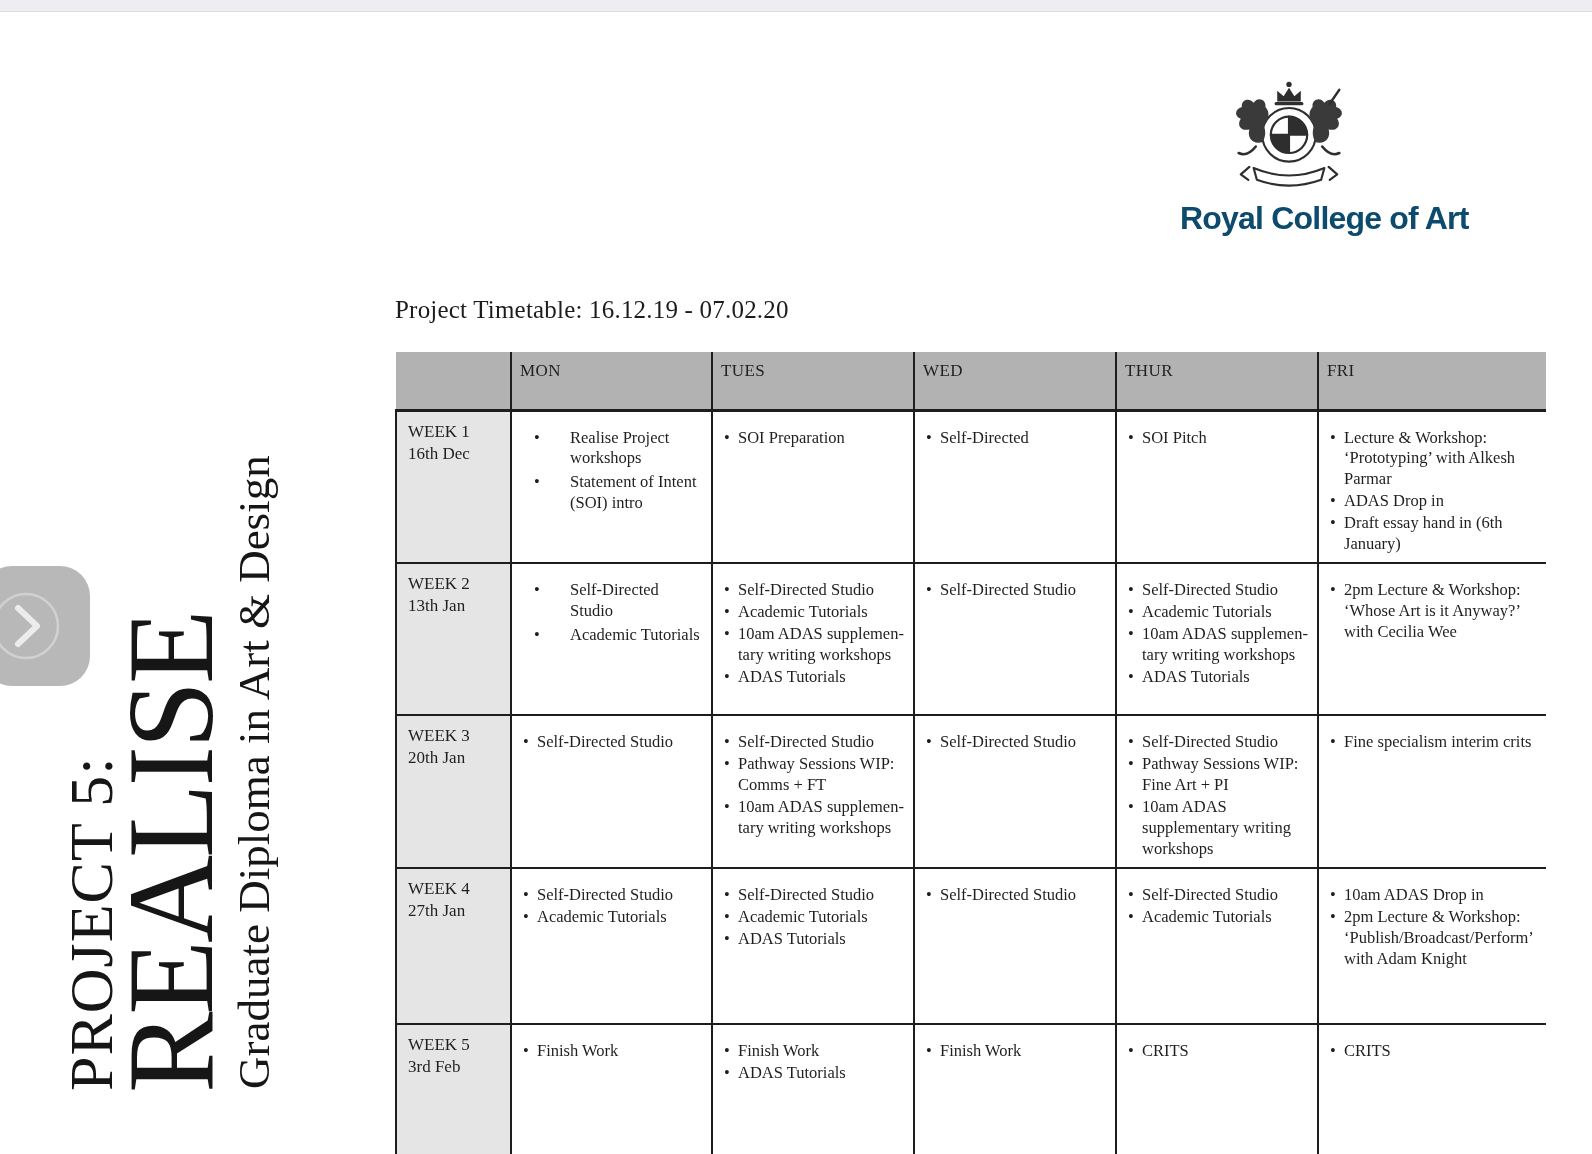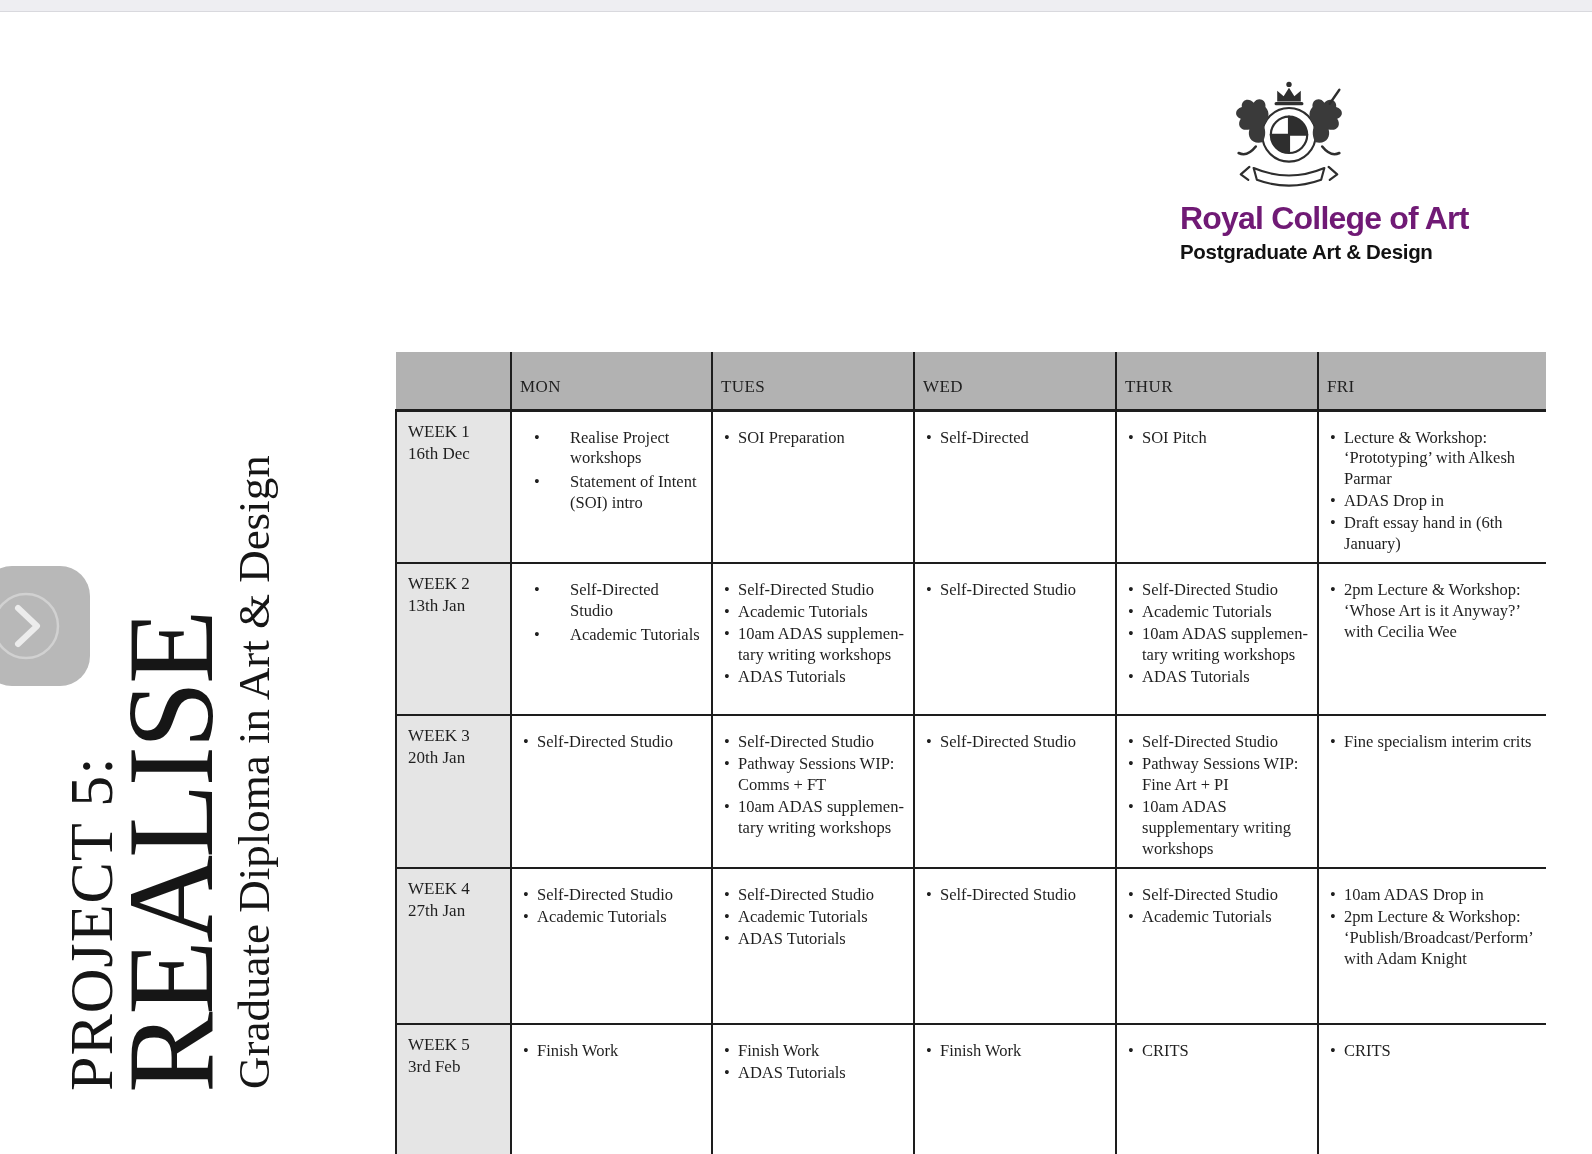--- a/index.html
+++ b/index.html
@@ -9,21 +9,21 @@
   .page { position:relative; width:1592px; height:1154px; background:#fff; }
 
   
   .top-strip { position:absolute; left:0; top:0; width:1592px; height:12px;
                background:var(--top_strip,#eeeef2); border-bottom:1px solid #d9d9de; }
 
   
   .logo { position:absolute; left:1180px; top:78px; width:360px; }
   .crest { display:block; width:162px; height:120px; margin-left:28px; }
   .logo-title { font-family:"Liberation Sans", sans-serif; font-weight:700;
-                font-size:32px; letter-spacing:-0.8px; color:#701a75; margin-top:2px; }
+                font-size:32px; letter-spacing:-0.8px; color:#0c4a6e; margin-top:2px; }
   .logo-sub   { font-family:"Liberation Sans", sans-serif; font-weight:700;
                 font-size:20.5px; letter-spacing:-0.3px; color:#121212; margin-top:3px; }
 
   
   .nav-chevron { position:absolute; left:-18px; top:566px; width:108px; height:120px;
                  background:var(--chevron_button,#b8b8b8); border:none; border-radius:30px;
                  cursor:pointer; padding:0; }
   .nav-chevron svg { display:block; width:108px; height:120px; }
 
   
@@ -43,21 +43,21 @@
   #timetable col.c-week { width:115px; }
   #timetable col.c-mon  { width:201px; }
   #timetable col.c-tue  { width:202px; }
   #timetable col.c-wed  { width:202px; }
   #timetable col.c-thu  { width:202px; }
   #timetable col.c-fri  { width:228px; }
 
   #timetable th, #timetable td { vertical-align:top; text-align:left; font-weight:400; }
 
   #timetable thead th { background:var(--header_grey,#b2b2b2); height:58px;
-                        font-size:17px; letter-spacing:0.4px; padding:25px 8px 0 8px;
+                        font-size:17px; letter-spacing:0.4px; padding:9px 8px 0 8px;
                         border-left:2px solid var(--border,#1d1d1d); }
   #timetable thead th.corner { border-left:none; }
 
   #timetable tbody th, #timetable tbody td {
       border-left:2px solid var(--border,#1d1d1d);
       border-top:2px solid var(--border,#1d1d1d);
       padding:16px 9px 6px 11px; font-size:16.5px; line-height:1.27; }
   #timetable tbody tr:first-child th, #timetable tbody tr:first-child td {
       border-top:3px solid var(--border,#1d1d1d); }
 
@@ -98,34 +98,34 @@
         <path d="M50 60 C40 62 36 55 38 48 C30 50 26 44 30 38 C24 36 24 29 31 27 C30 20 38 18 42 23 C46 17 54 20 53 27 C58 32 56 40 51 44 C54 49 53 56 50 60 Z" fill="#3a3a3a" stroke="none"></path>
         <path d="M44 64 q-8 10 -16 6" stroke-width="2.4"></path>
         <path d="M100 60 C110 62 114 55 112 48 C120 50 124 44 120 38 C126 36 126 29 119 27 C120 20 112 18 108 23 C104 17 96 20 97 27 C92 32 94 40 99 44 C96 49 97 56 100 60 Z" fill="#3a3a3a" stroke="none"></path>
         <path d="M106 64 q8 10 16 6" stroke-width="2.4"></path>
         <path d="M113 24 l9 -13" stroke-width="2.2"></path>
         <path d="M42 84 q33 14 66 0 l-3 11 q-30 11 -60 0 Z"></path>
         <path d="M38 83 l-8 7 7 5 M112 83 l8 7 -7 5"></path>
       </g>
     </svg>
     <div class="logo-title">Royal College of Art</div>
-    <div class="logo-sub">Postgraduate Art &amp; Design</div>
   </div>
 
   <button class="nav-chevron" aria-label="next">
     <svg viewBox="0 0 108 120" aria-hidden="true">
       <circle cx="44" cy="60" r="32" fill="none" stroke="rgba(255,255,255,0.35)" stroke-width="2.5"></circle>
       <polyline points="36,42 55,60 36,78" fill="none" stroke="#ececec" stroke-width="6" stroke-linecap="round" stroke-linejoin="round"></polyline>
     </svg>
   </button>
 
   <div class="side-label side-project">PROJECT 5:</div>
   <div class="side-label side-realise">REALISE</div>
   <div class="side-label side-programme">Graduate Diploma in Art &amp; Design</div>
 
+  <h1 class="doc-title">Project Timetable: 16.12.19 - 07.02.20</h1>
 
   <table id="timetable">
     <colgroup>
       <col class="c-week">
         <col class="c-mon">
         <col class="c-tue">
       <col class="c-wed">
         <col class="c-thu">
         <col class="c-fri">
     </colgroup>

